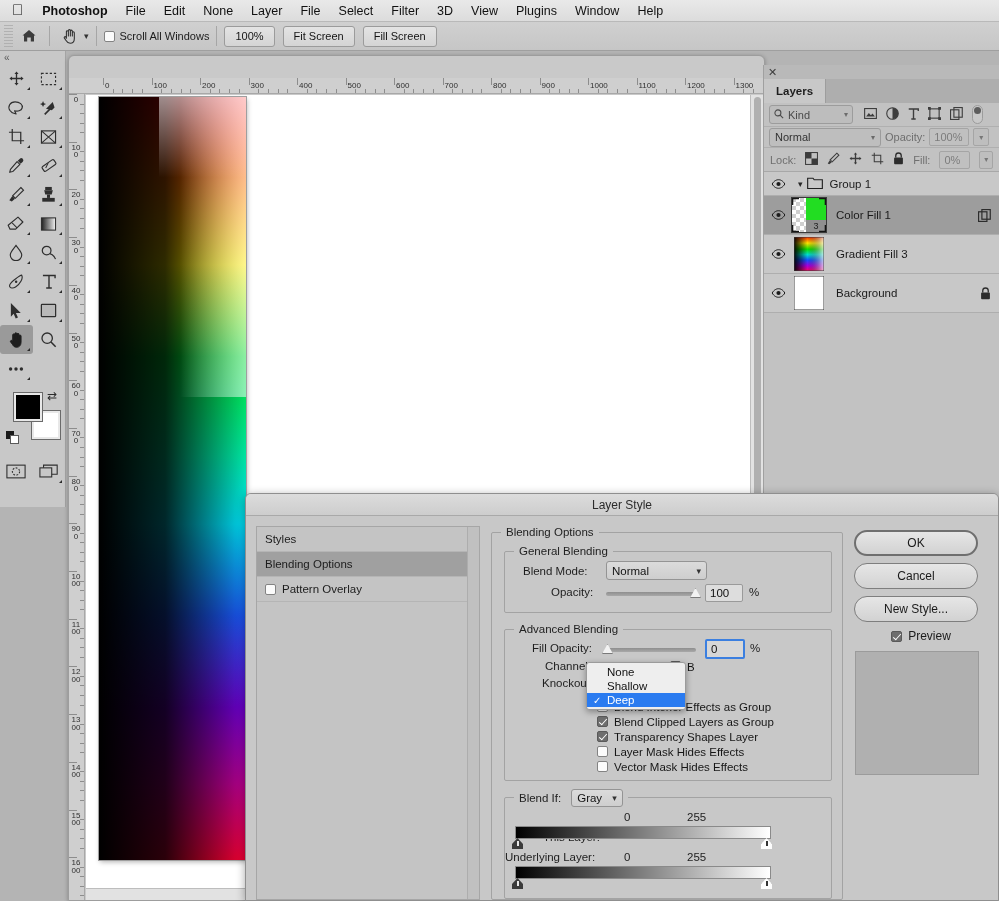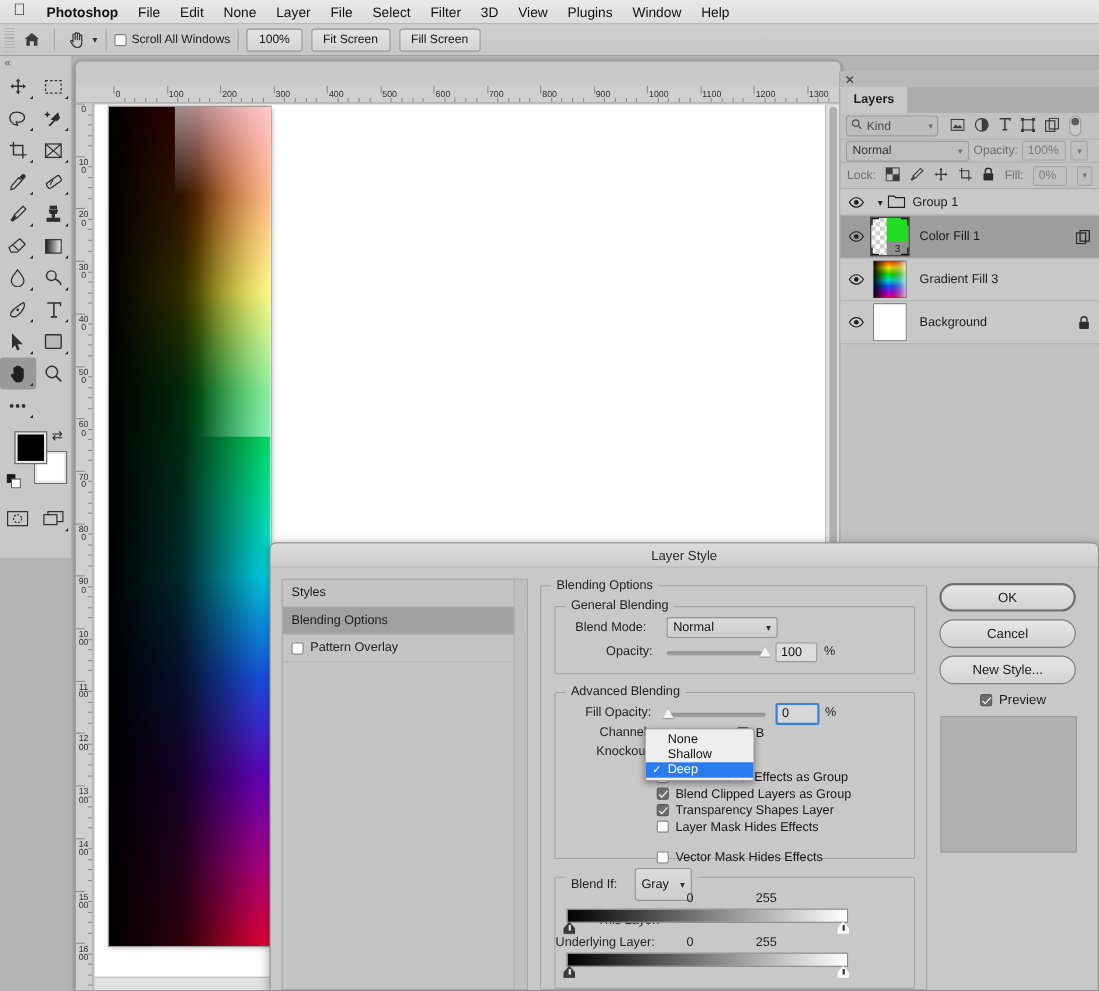--- a/index.html
+++ b/index.html
@@ -937,30 +937,30 @@
               <span>Blend Clipped Layers as Group</span>
             </label>
             <label class="cb-row" style="position:absolute; left:92px; top:99px;">
               <span class="cbox on"></span>
               <span>Transparency Shapes Layer</span>
             </label>
             <label class="cb-row" style="position:absolute; left:92px; top:114px;">
               <span class="cbox"></span>
               <span>Layer Mask Hides Effects</span>
             </label>
-            <label class="cb-row" style="position:absolute; left:92px; top:142px;">
+            <label class="cb-row" style="position:absolute; left:92px; top:129px;">
               <span class="cbox"></span>
               <span>Vector Mask Hides Effects</span>
             </label>
           </div>
 
           <div class="group" style="left:12px; top:264px; right:10px; bottom:0;">
-            <span class="legend" style="display:flex; align-items:center; gap:16px; top:-9px;">
+            <span class="legend" style="display:flex; align-items:center; gap:10px; top:-9px;">
               <span>Blend If:</span>
-              <span class="dropdown" style="height:30px;">
+              <span class="dropdown" style="height:18px;">
                 <span>Gray</span>
                 <span class="chev">▾</span>
               </span>
             </span>
 
             <span class="lbl" style="position:absolute; left:38px; top:13px;margin-top:20px;">This Layer:</span>
             <span class="lbl" style="position:absolute; left:119px; top:13px;">0</span>
             <span class="lbl" style="position:absolute; left:182px; top:13px;">255</span>
             <div class="gradbar grad-gray" style="position:absolute; left:10px; top:28px; width:256px;"></div>
             <span class="stop black" style="left:7px; top:40px;">

